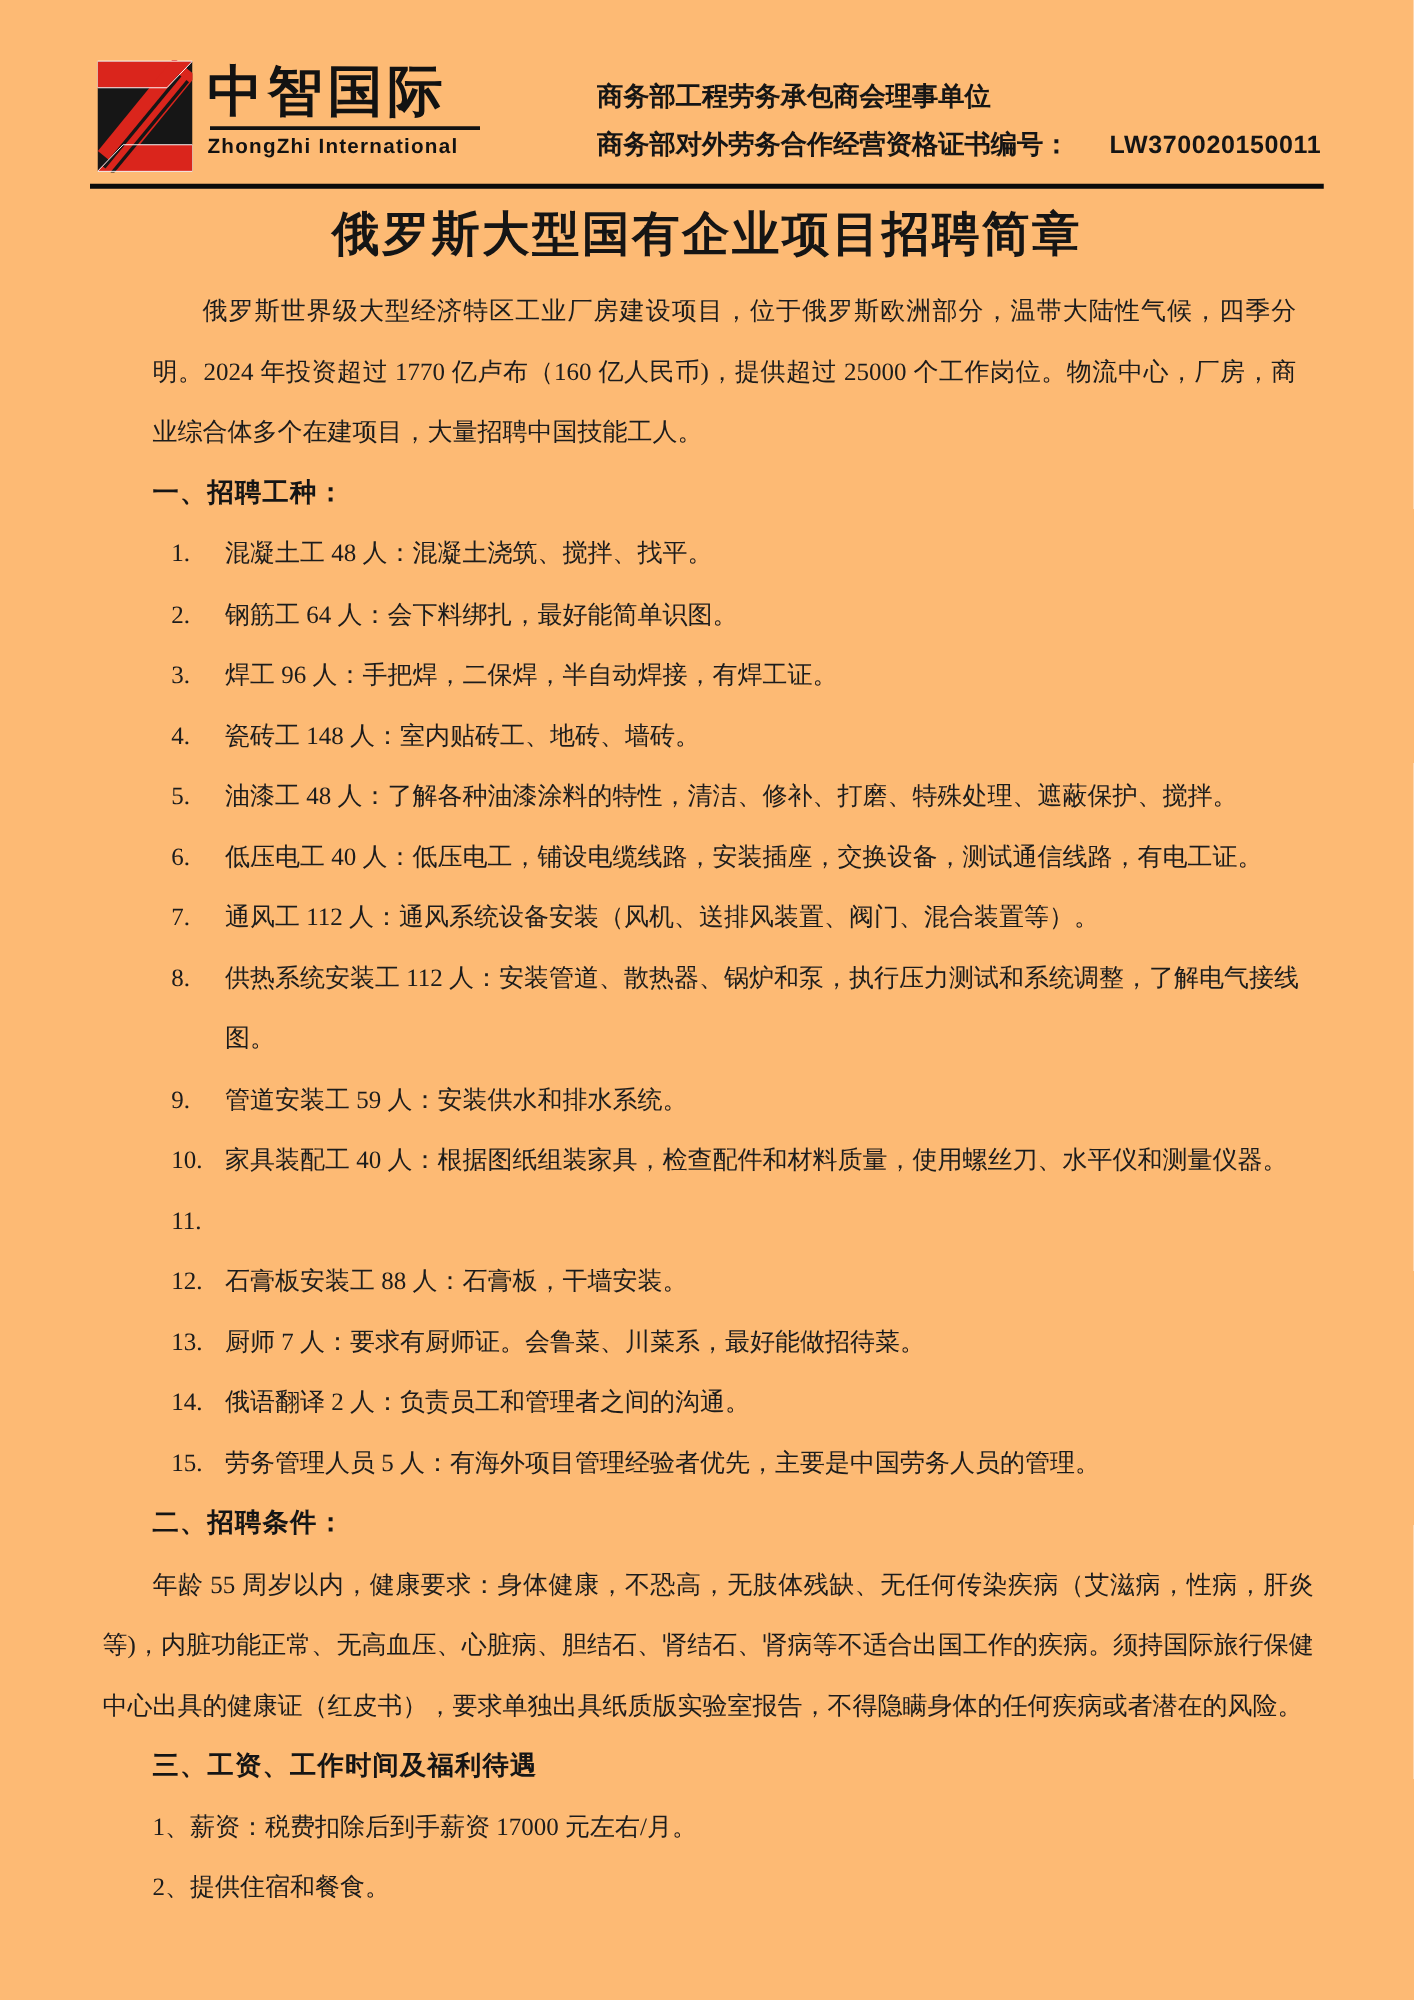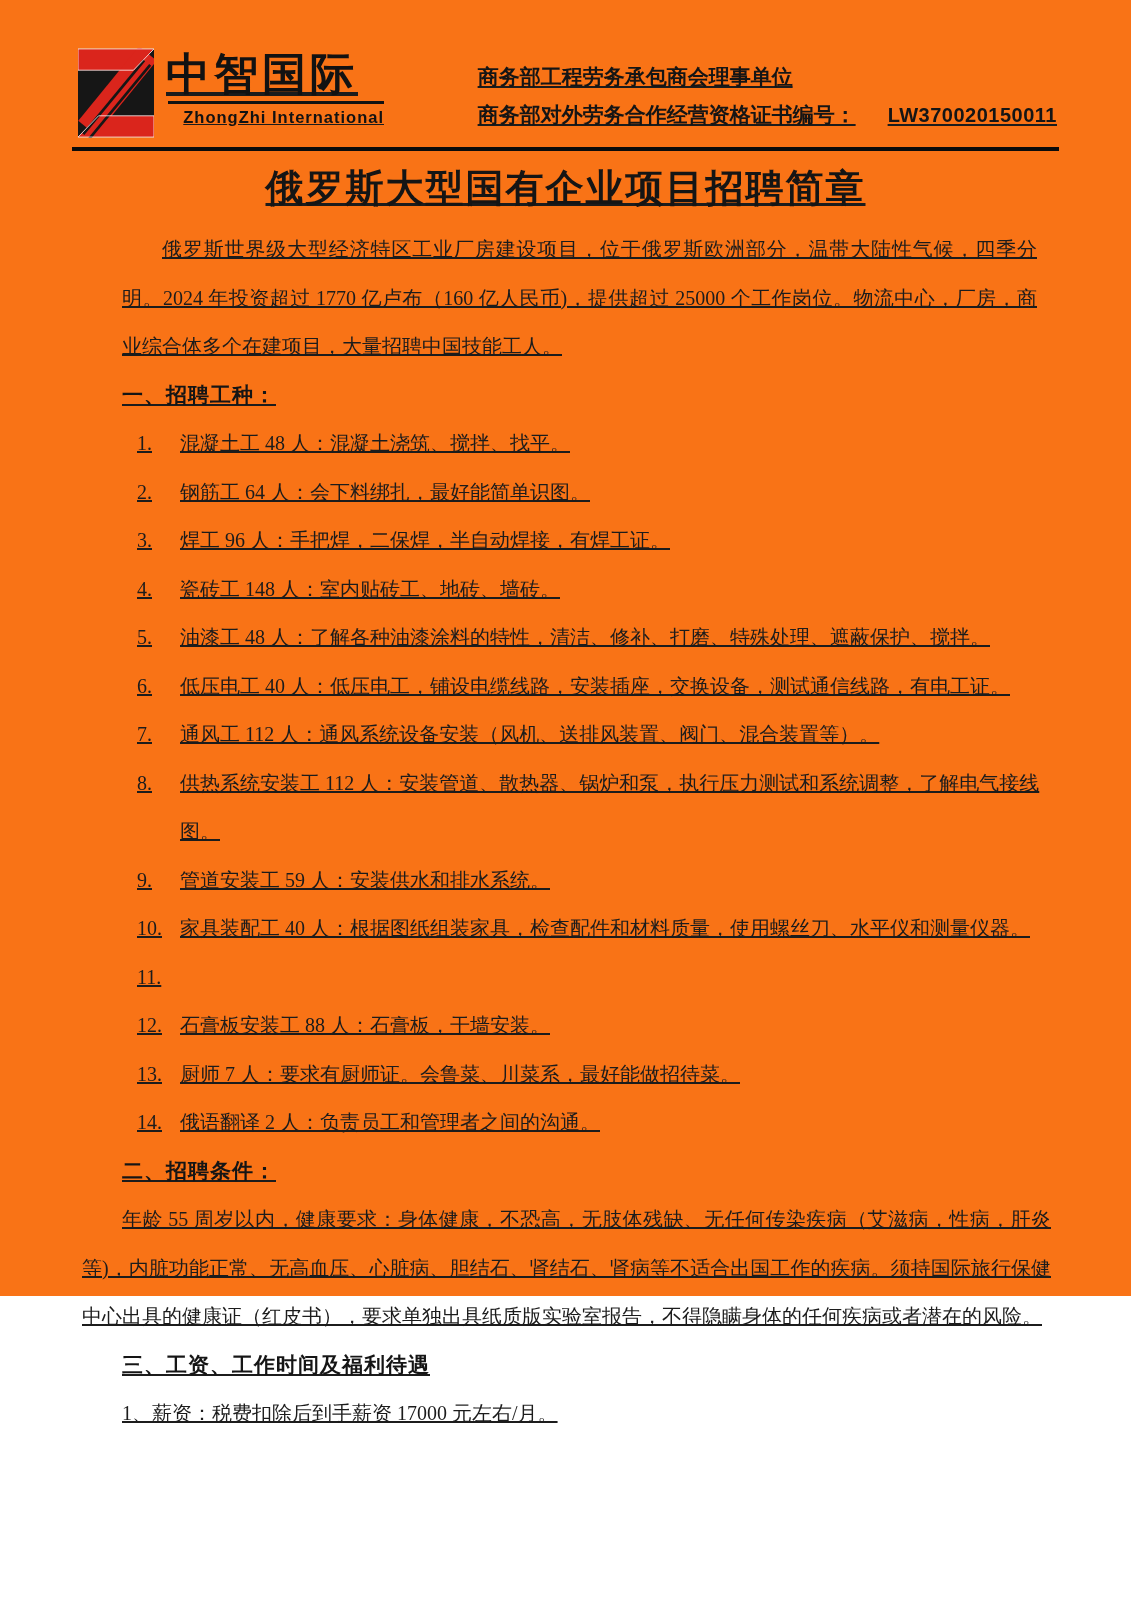--- a/index.html
+++ b/index.html
@@ -5,21 +5,21 @@
   * { margin: 0; padding: 0; box-sizing: border-box; }
   html, body { background: #ffffff; }
   body {
     width: 1131px;
     height: 1600px;
     margin: 0 auto;
     font-family: "Liberation Serif", "DejaVu Serif", serif;
     color: #1c1c1c;
     overflow: hidden;
   }
-  .page { width: 1131px; height: 1296px; background: #f97316; position: relative; text-decoration: underline; }
+  .page { width: 1131px; height: 1600px; background: #fdba74; position: relative; }
 
   
   .header {
     display: flex;
     justify-content: space-between;
     align-items: flex-start;
     padding: 48px 74px 0 78px;
   }
   .logo-block { display: flex; align-items: flex-start; gap: 12px; }
   .z-mark { width: 76px; height: 90px; flex: 0 0 auto; }
@@ -34,21 +34,20 @@
     white-space: nowrap;
   }
   .logo-underline { height: 3px; background: #121212; margin: 3px 0 4px 2px; width: 216px; }
   .logo-en {
     font-family: "Liberation Sans", "DejaVu Sans", sans-serif;
     font-weight: bold;
     font-size: 16.5px;
     letter-spacing: 1px;
     color: #121212;
     white-space: nowrap;
-    text-align: right;
   }
   .creds { padding-top: 10px; }
   .cred-line {
     font-weight: bold;
     font-size: 21px;
     line-height: 38px;
     color: #151515;
     white-space: nowrap;
   }
   .cred-number {
@@ -202,28 +201,33 @@
         <div class="job-row">
           <span class="job-num">13.</span>
           <span class="job-text">厨师 7 人：要求有厨师证。会鲁菜、川菜系，最好能做招待菜。</span>
         </div>
 
         <div class="job-row">
           <span class="job-num">14.</span>
           <span class="job-text">俄语翻译 2 人：负责员工和管理者之间的沟通。</span>
         </div>
 
+        <div class="job-row">
+          <span class="job-num">15.</span>
+          <span class="job-text">劳务管理人员 5 人：有海外项目管理经验者优先，主要是中国劳务人员的管理。</span>
+        </div>
       </div>
 
     <div class="sec-heading">二、招聘条件：</div>
 
     <p class="req">年龄 55 周岁以内，健康要求：身体健康，不恐高，无肢体残缺、无任何传染疾病（艾滋病，性病，肝炎等)，内脏功能正常、无高血压、心脏病、胆结石、肾结石、肾病等不适合出国工作的疾病。须持国际旅行保健中心出具的健康证（红皮书），要求单独出具纸质版实验室报告，不得隐瞒身体的任何疾病或者潜在的风险。</p>
 
     <div class="sec-heading">三、工资、工作时间及福利待遇</div>
 
     <div>
 
         <div class="benefit">1、薪资：税费扣除后到手薪资 17000 元左右/月。</div>
 
+        <div class="benefit">2、提供住宿和餐食。</div>
       </div>
 
   </div>
 </div>
 
 </body></html>

